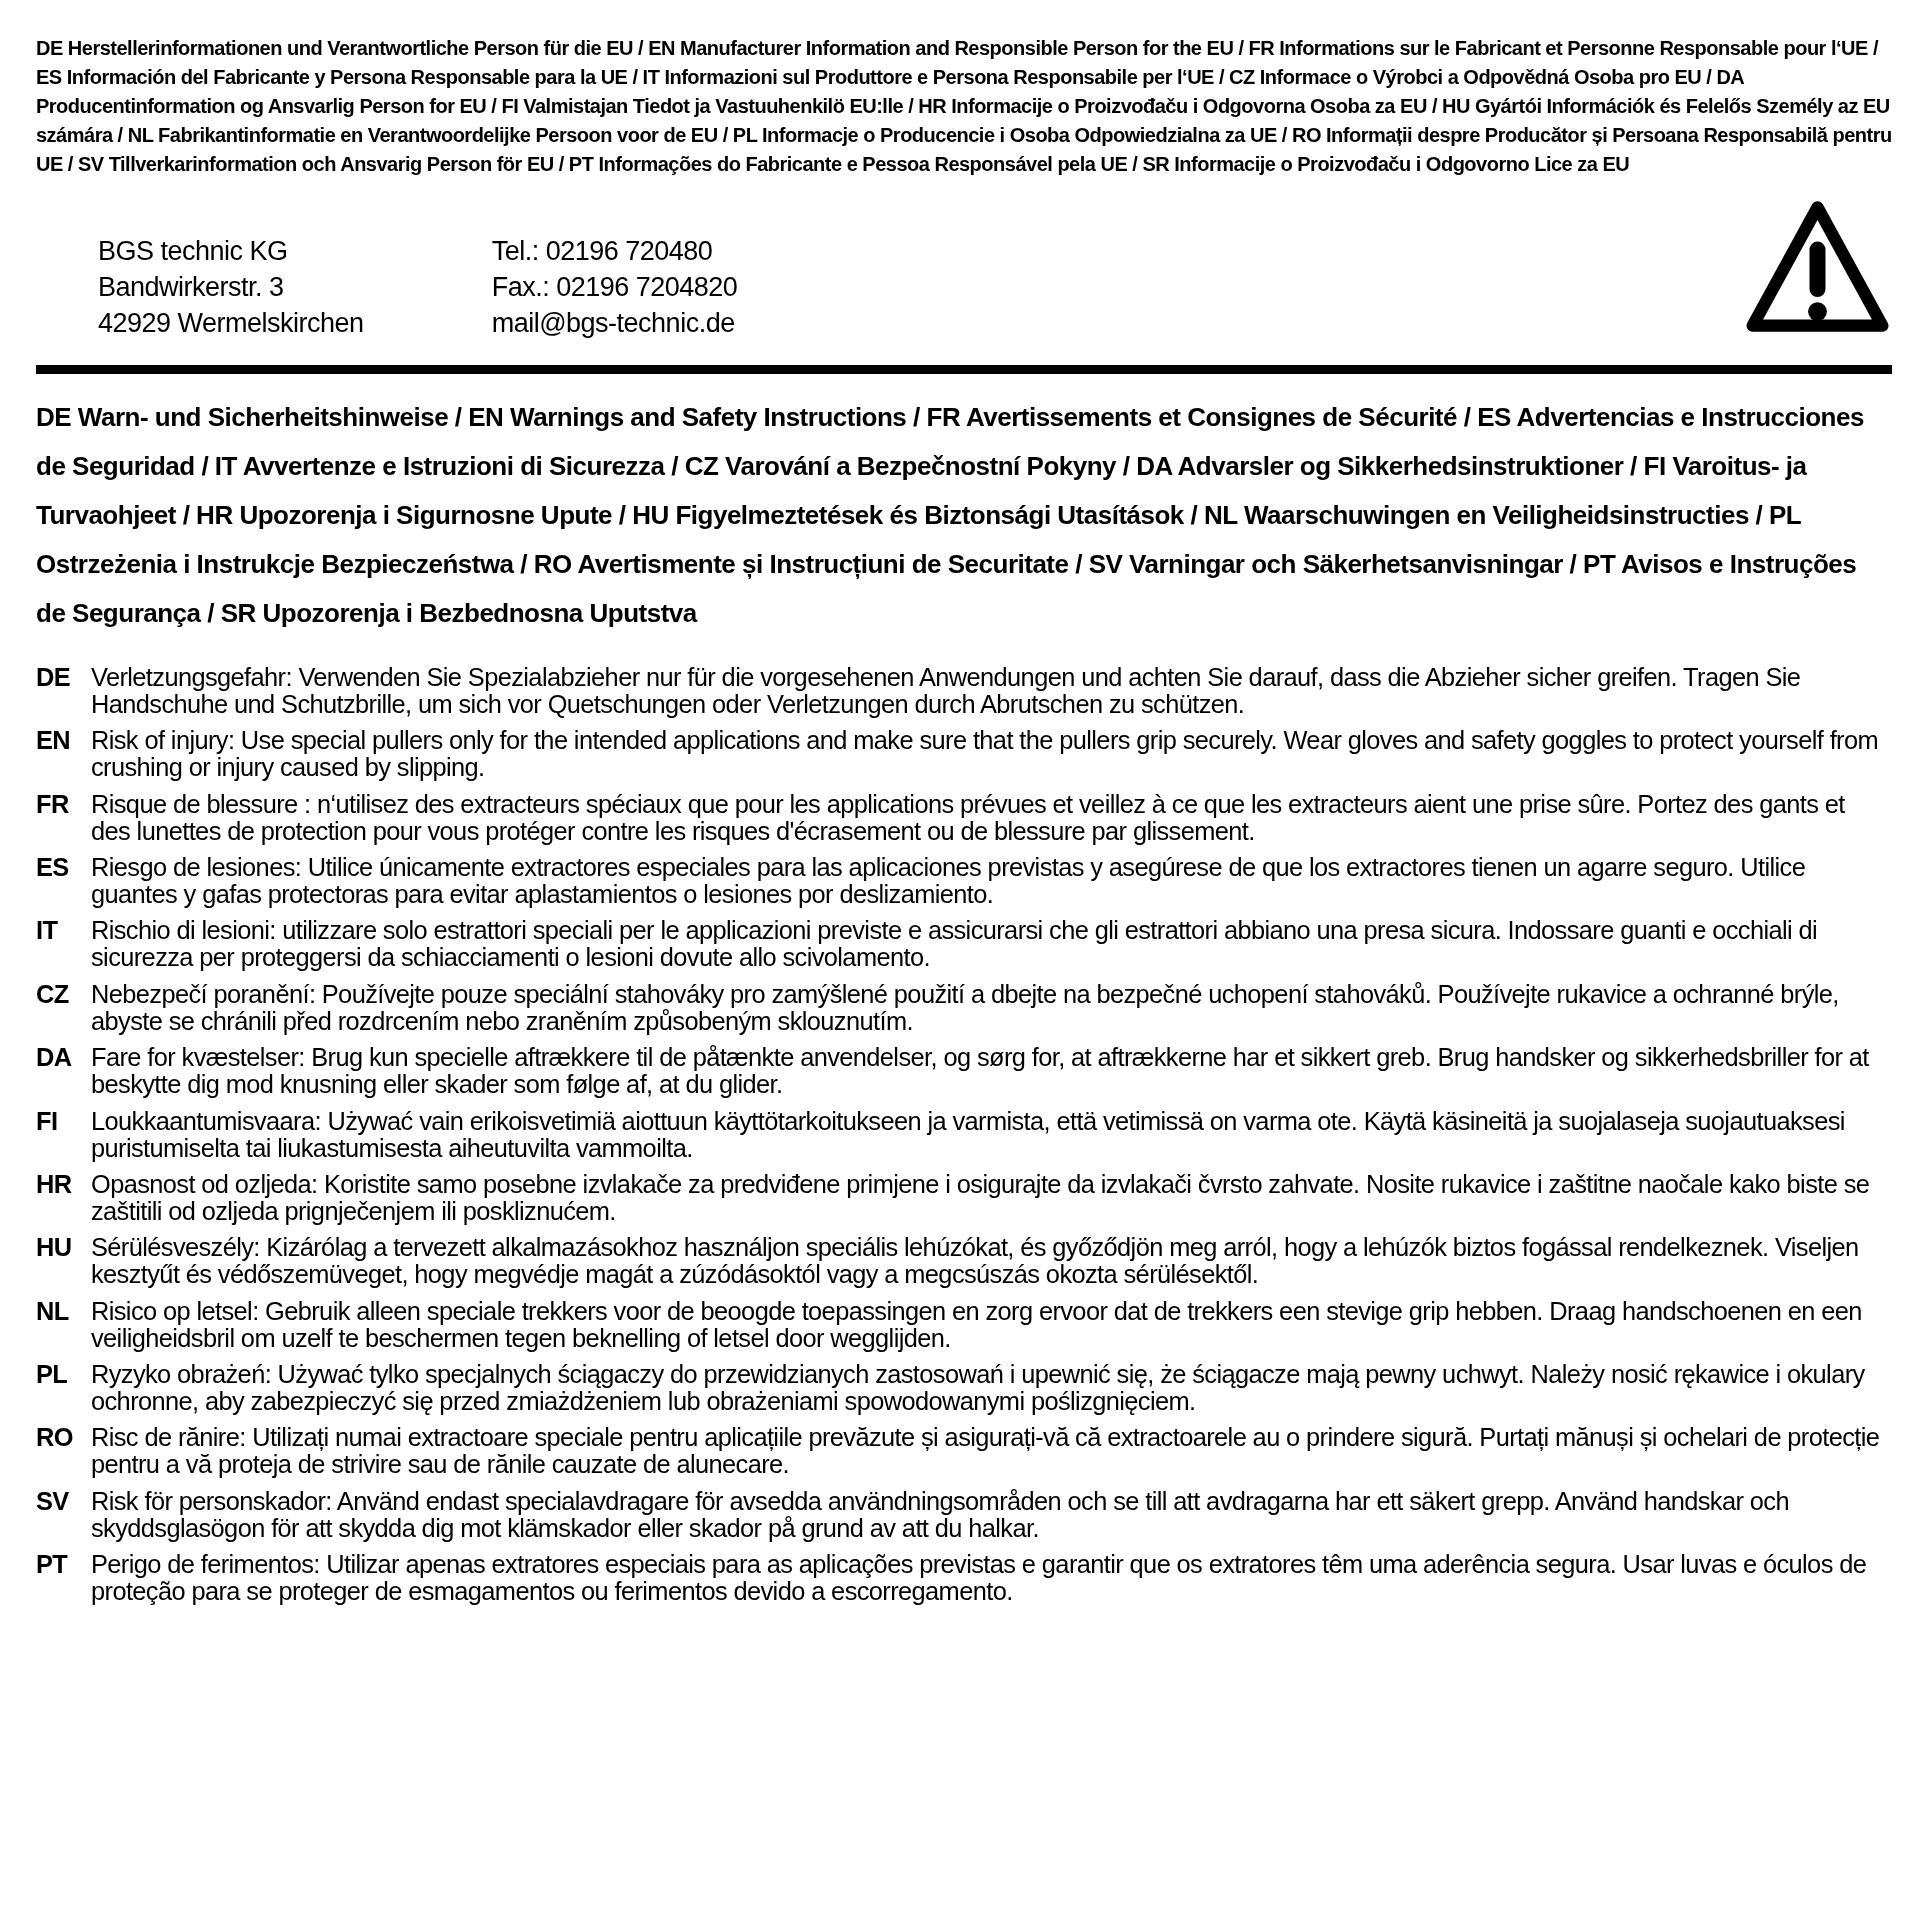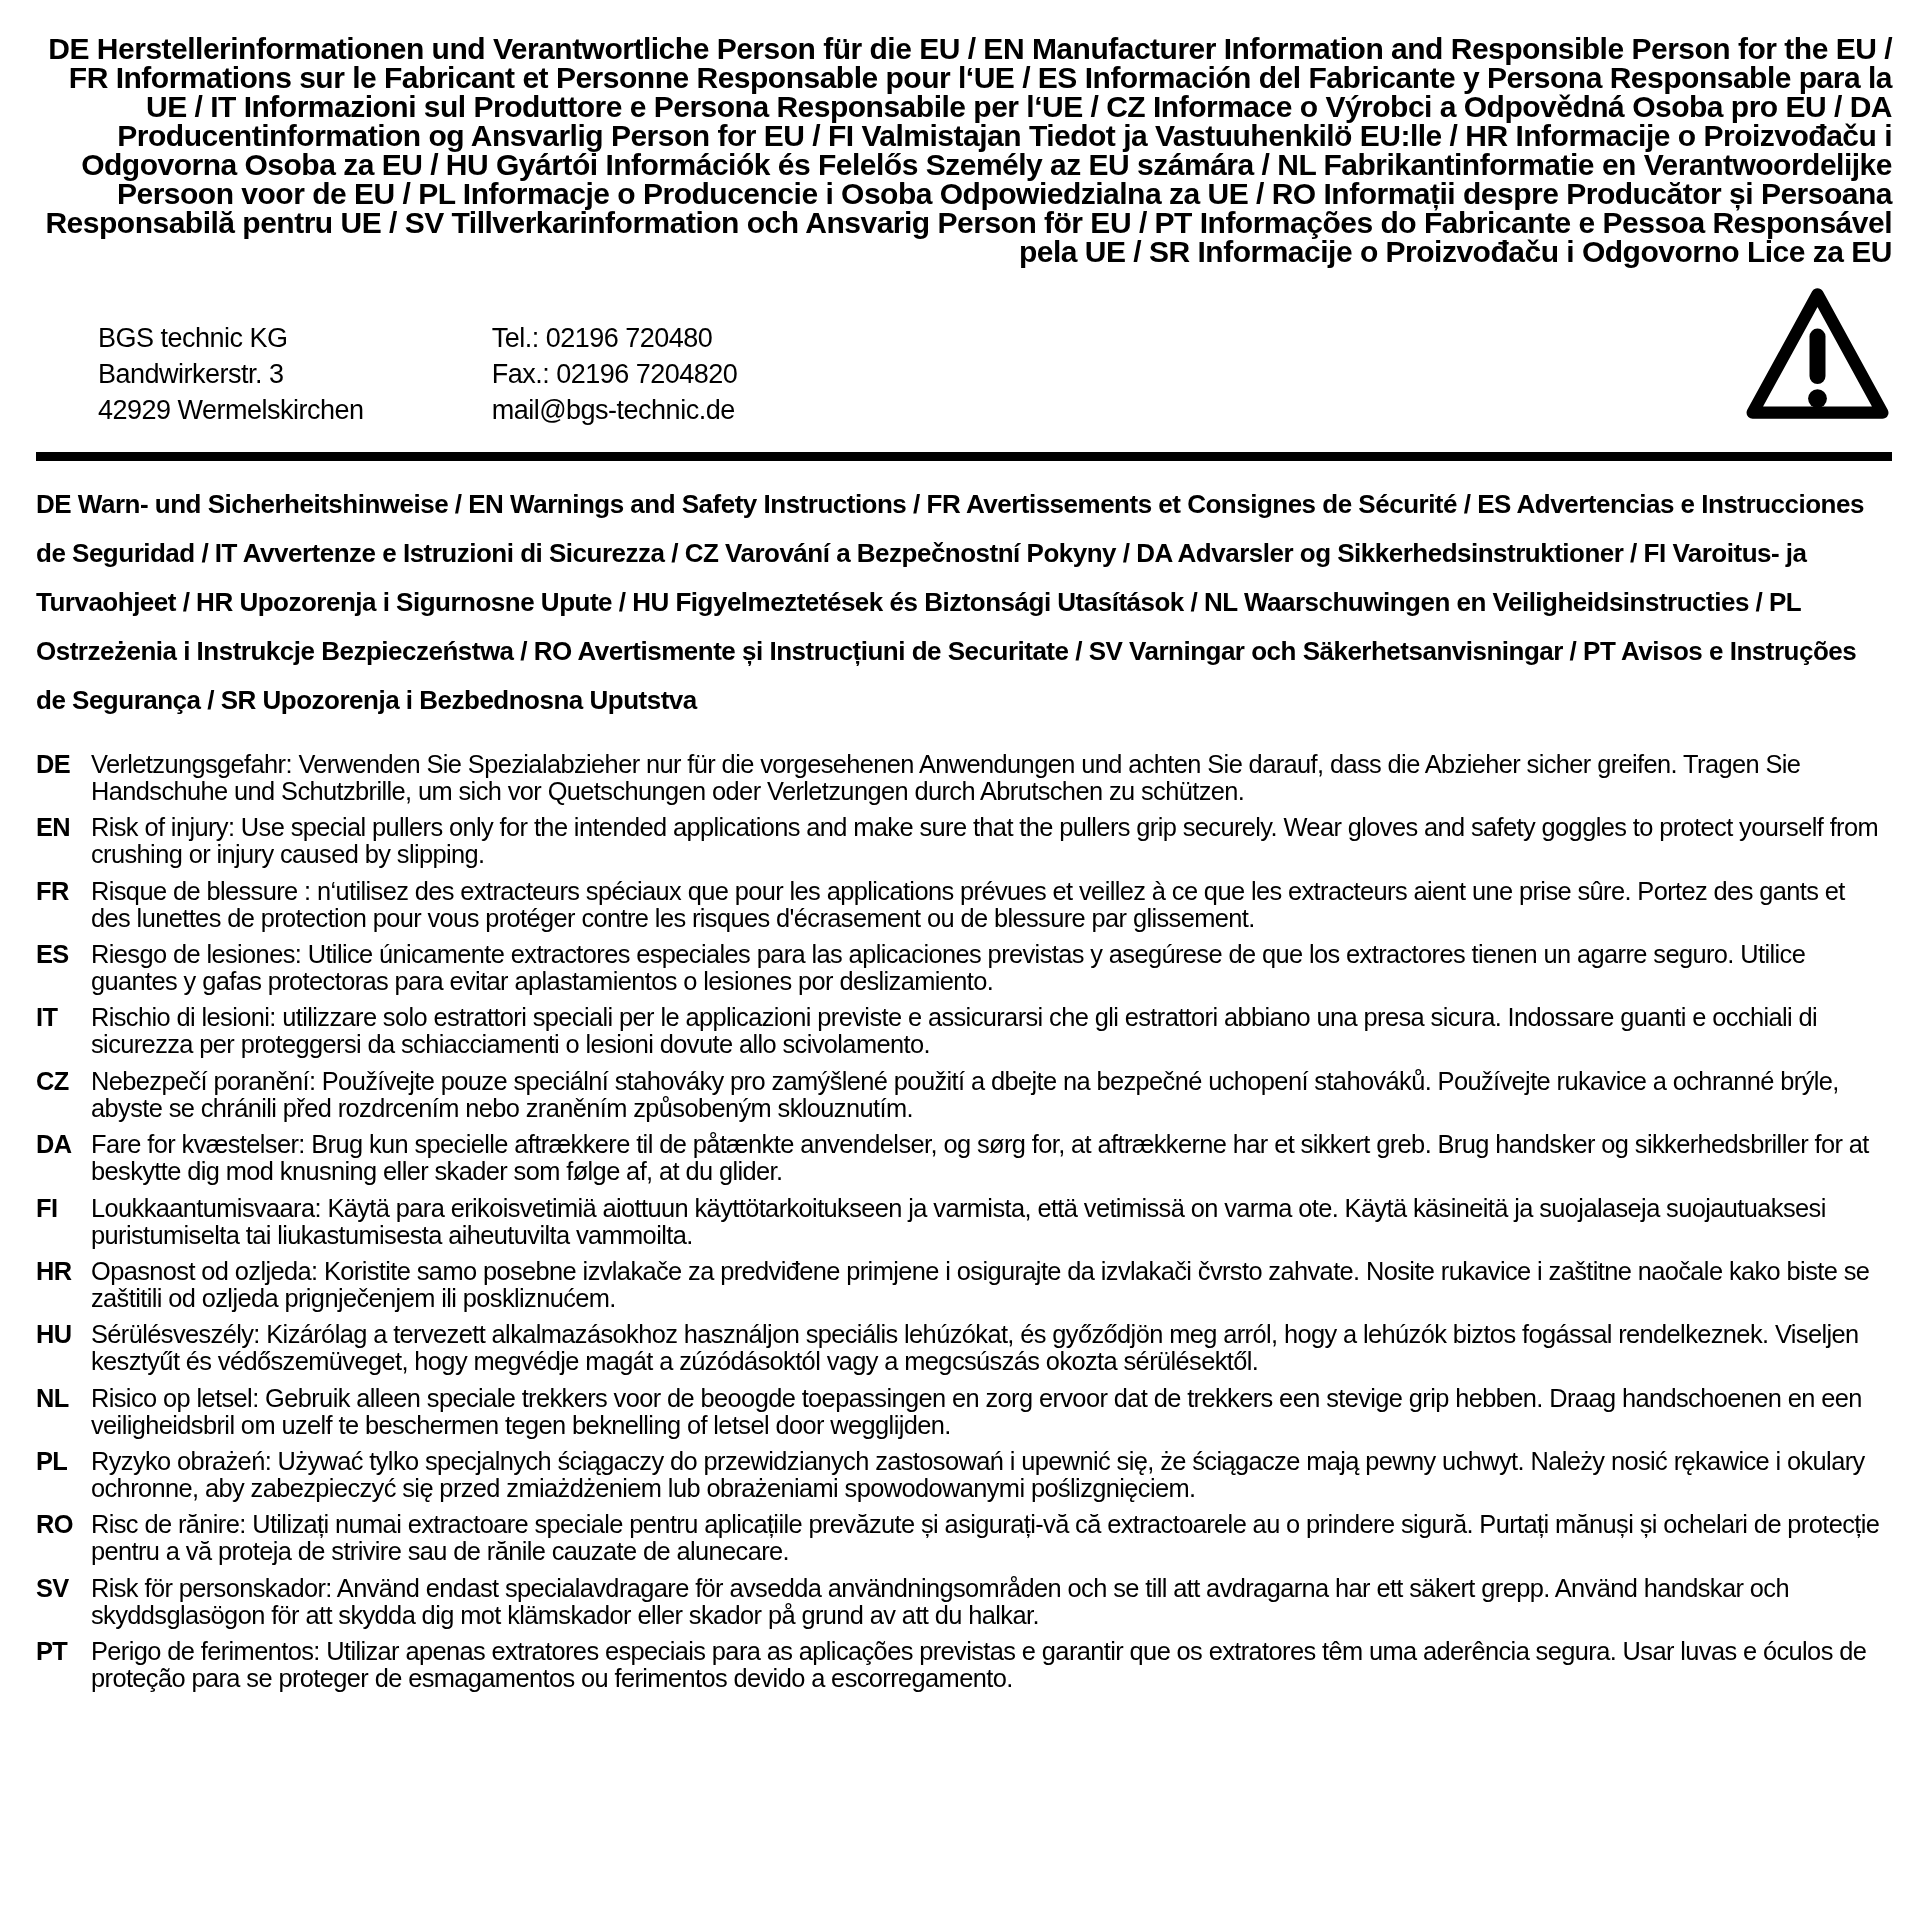--- a/index.html
+++ b/index.html
@@ -10,24 +10,23 @@
     padding:34px 36px 0 36px;
     background:#fff;color:#000;
     font-family:"Liberation Sans", sans-serif;
     overflow:hidden;
   }
   .hdr{
     margin:0;
     font-weight:bold;
   }
   .top-hdr{
-    font-size:30px;
+    font-size:20px;
     line-height:29px;
     letter-spacing:-0.5px;
-    text-align:right;
   }
   .brand-row{
     margin-top:13px;
     height:162px;
     display:flex;
     align-items:flex-start;
   }
   .logo-box{flex:none;width:331px;height:162px;}
   .addr,.contact{
     flex:none;
@@ -141,21 +140,21 @@
     <div class="w-row">
       <span class="w-lang">CZ</span>
       <span class="w-text">Nebezpečí poranění: Používejte pouze speciální stahováky pro zamýšlené použití a dbejte na bezpečné uchopení stahováků. Používejte rukavice a ochranné brýle, abyste se chránili před rozdrcením nebo zraněním způsobeným sklouznutím.</span>
     </div>
     <div class="w-row">
       <span class="w-lang">DA</span>
       <span class="w-text">Fare for kvæstelser: Brug kun specielle aftrækkere til de påtænkte anvendelser, og sørg for, at aftrækkerne har et sikkert greb. Brug handsker og sikkerhedsbriller for at beskytte dig mod knusning eller skader som følge af, at du glider.</span>
     </div>
     <div class="w-row">
       <span class="w-lang">FI</span>
-      <span class="w-text">Loukkaantumisvaara: Käytä para erikoisvetimiä aiottuun käyttötarkoitukseen ja varmista, että vetimissä on varma ote. Käytä käsineitä ja suojalaseja suojautuaksesi puristumiselta tai liukastumisesta aiheutuvilta vammoilta.</span>
+      <span class="w-text">Loukkaantumisvaara: Używać vain erikoisvetimiä aiottuun käyttötarkoitukseen ja varmista, että vetimissä on varma ote. Käytä käsineitä ja suojalaseja suojautuaksesi puristumiselta tai liukastumisesta aiheutuvilta vammoilta.</span>
     </div>
     <div class="w-row">
       <span class="w-lang">HR</span>
       <span class="w-text">Opasnost od ozljeda: Koristite samo posebne izvlakače za predviđene primjene i osigurajte da izvlakači čvrsto zahvate. Nosite rukavice i zaštitne naočale kako biste se zaštitili od ozljeda prignječenjem ili poskliznućem.</span>
     </div>
     <div class="w-row">
       <span class="w-lang">HU</span>
       <span class="w-text">Sérülésveszély: Kizárólag a tervezett alkalmazásokhoz használjon speciális lehúzókat, és győződjön meg arról, hogy a lehúzók biztos fogással rendelkeznek. Viseljen kesztyűt és védőszemüveget, hogy megvédje magát a zúzódásoktól vagy a megcsúszás okozta sérülésektől.</span>
     </div>
     <div class="w-row">

